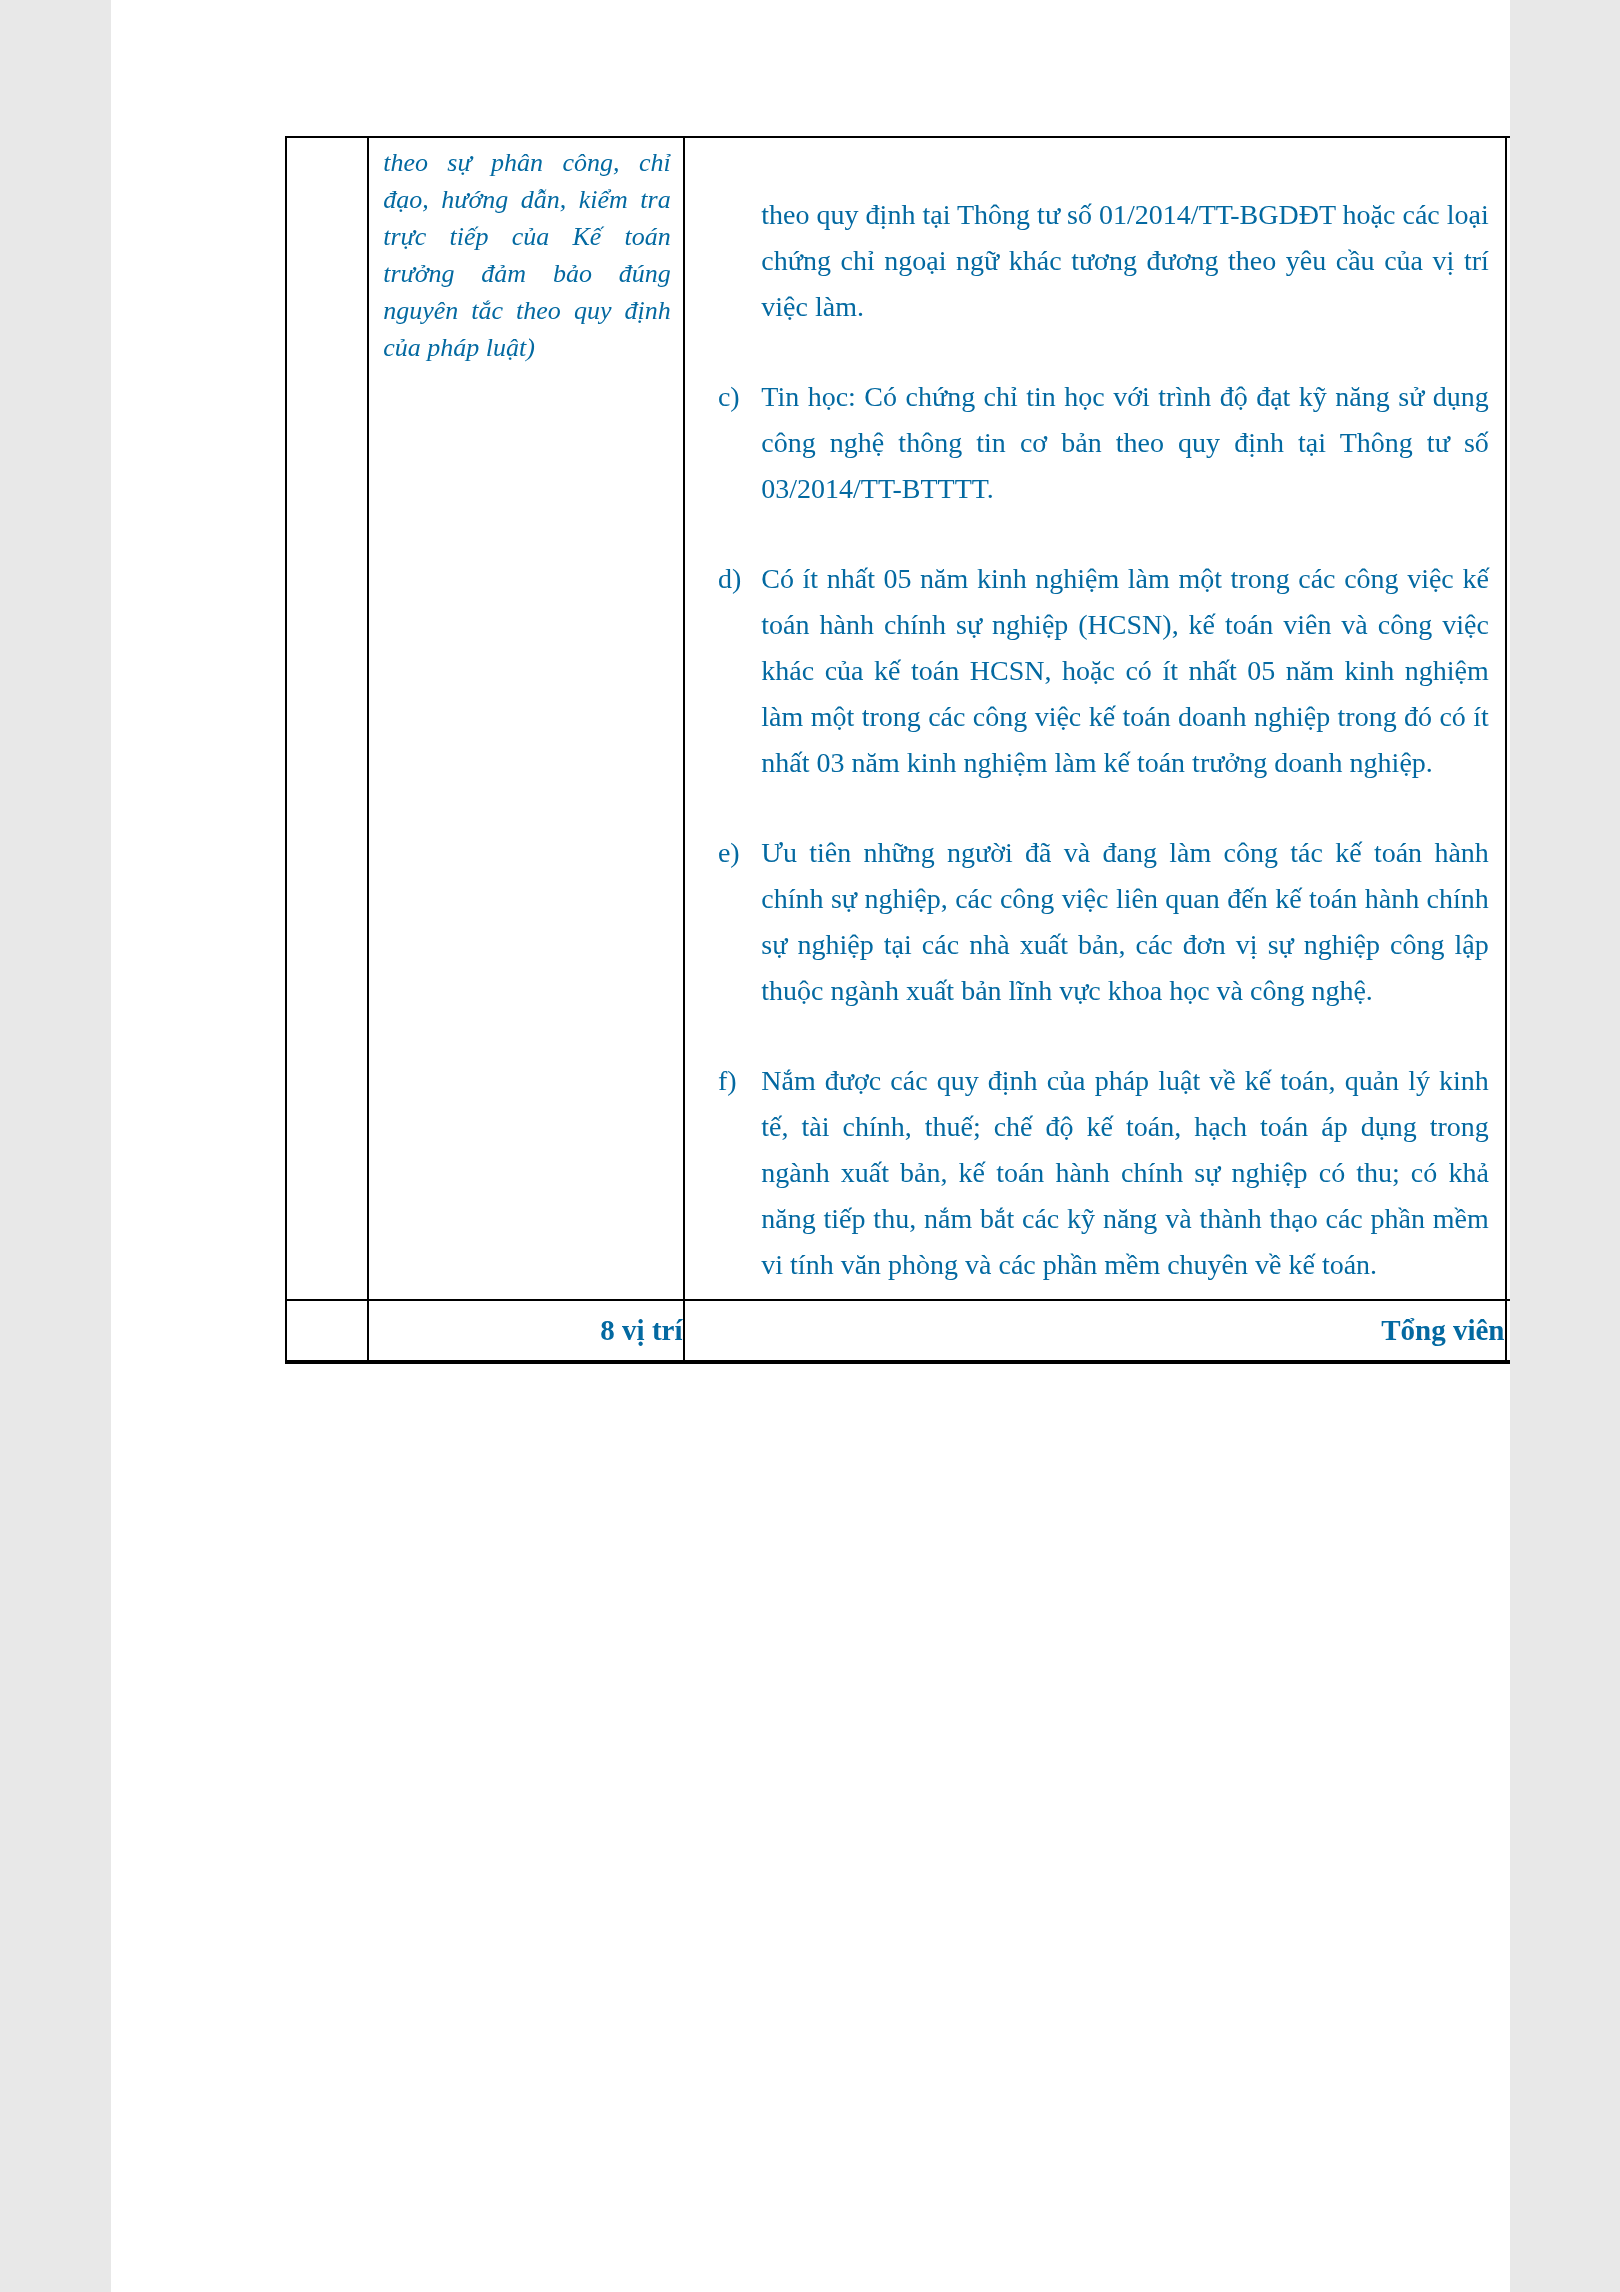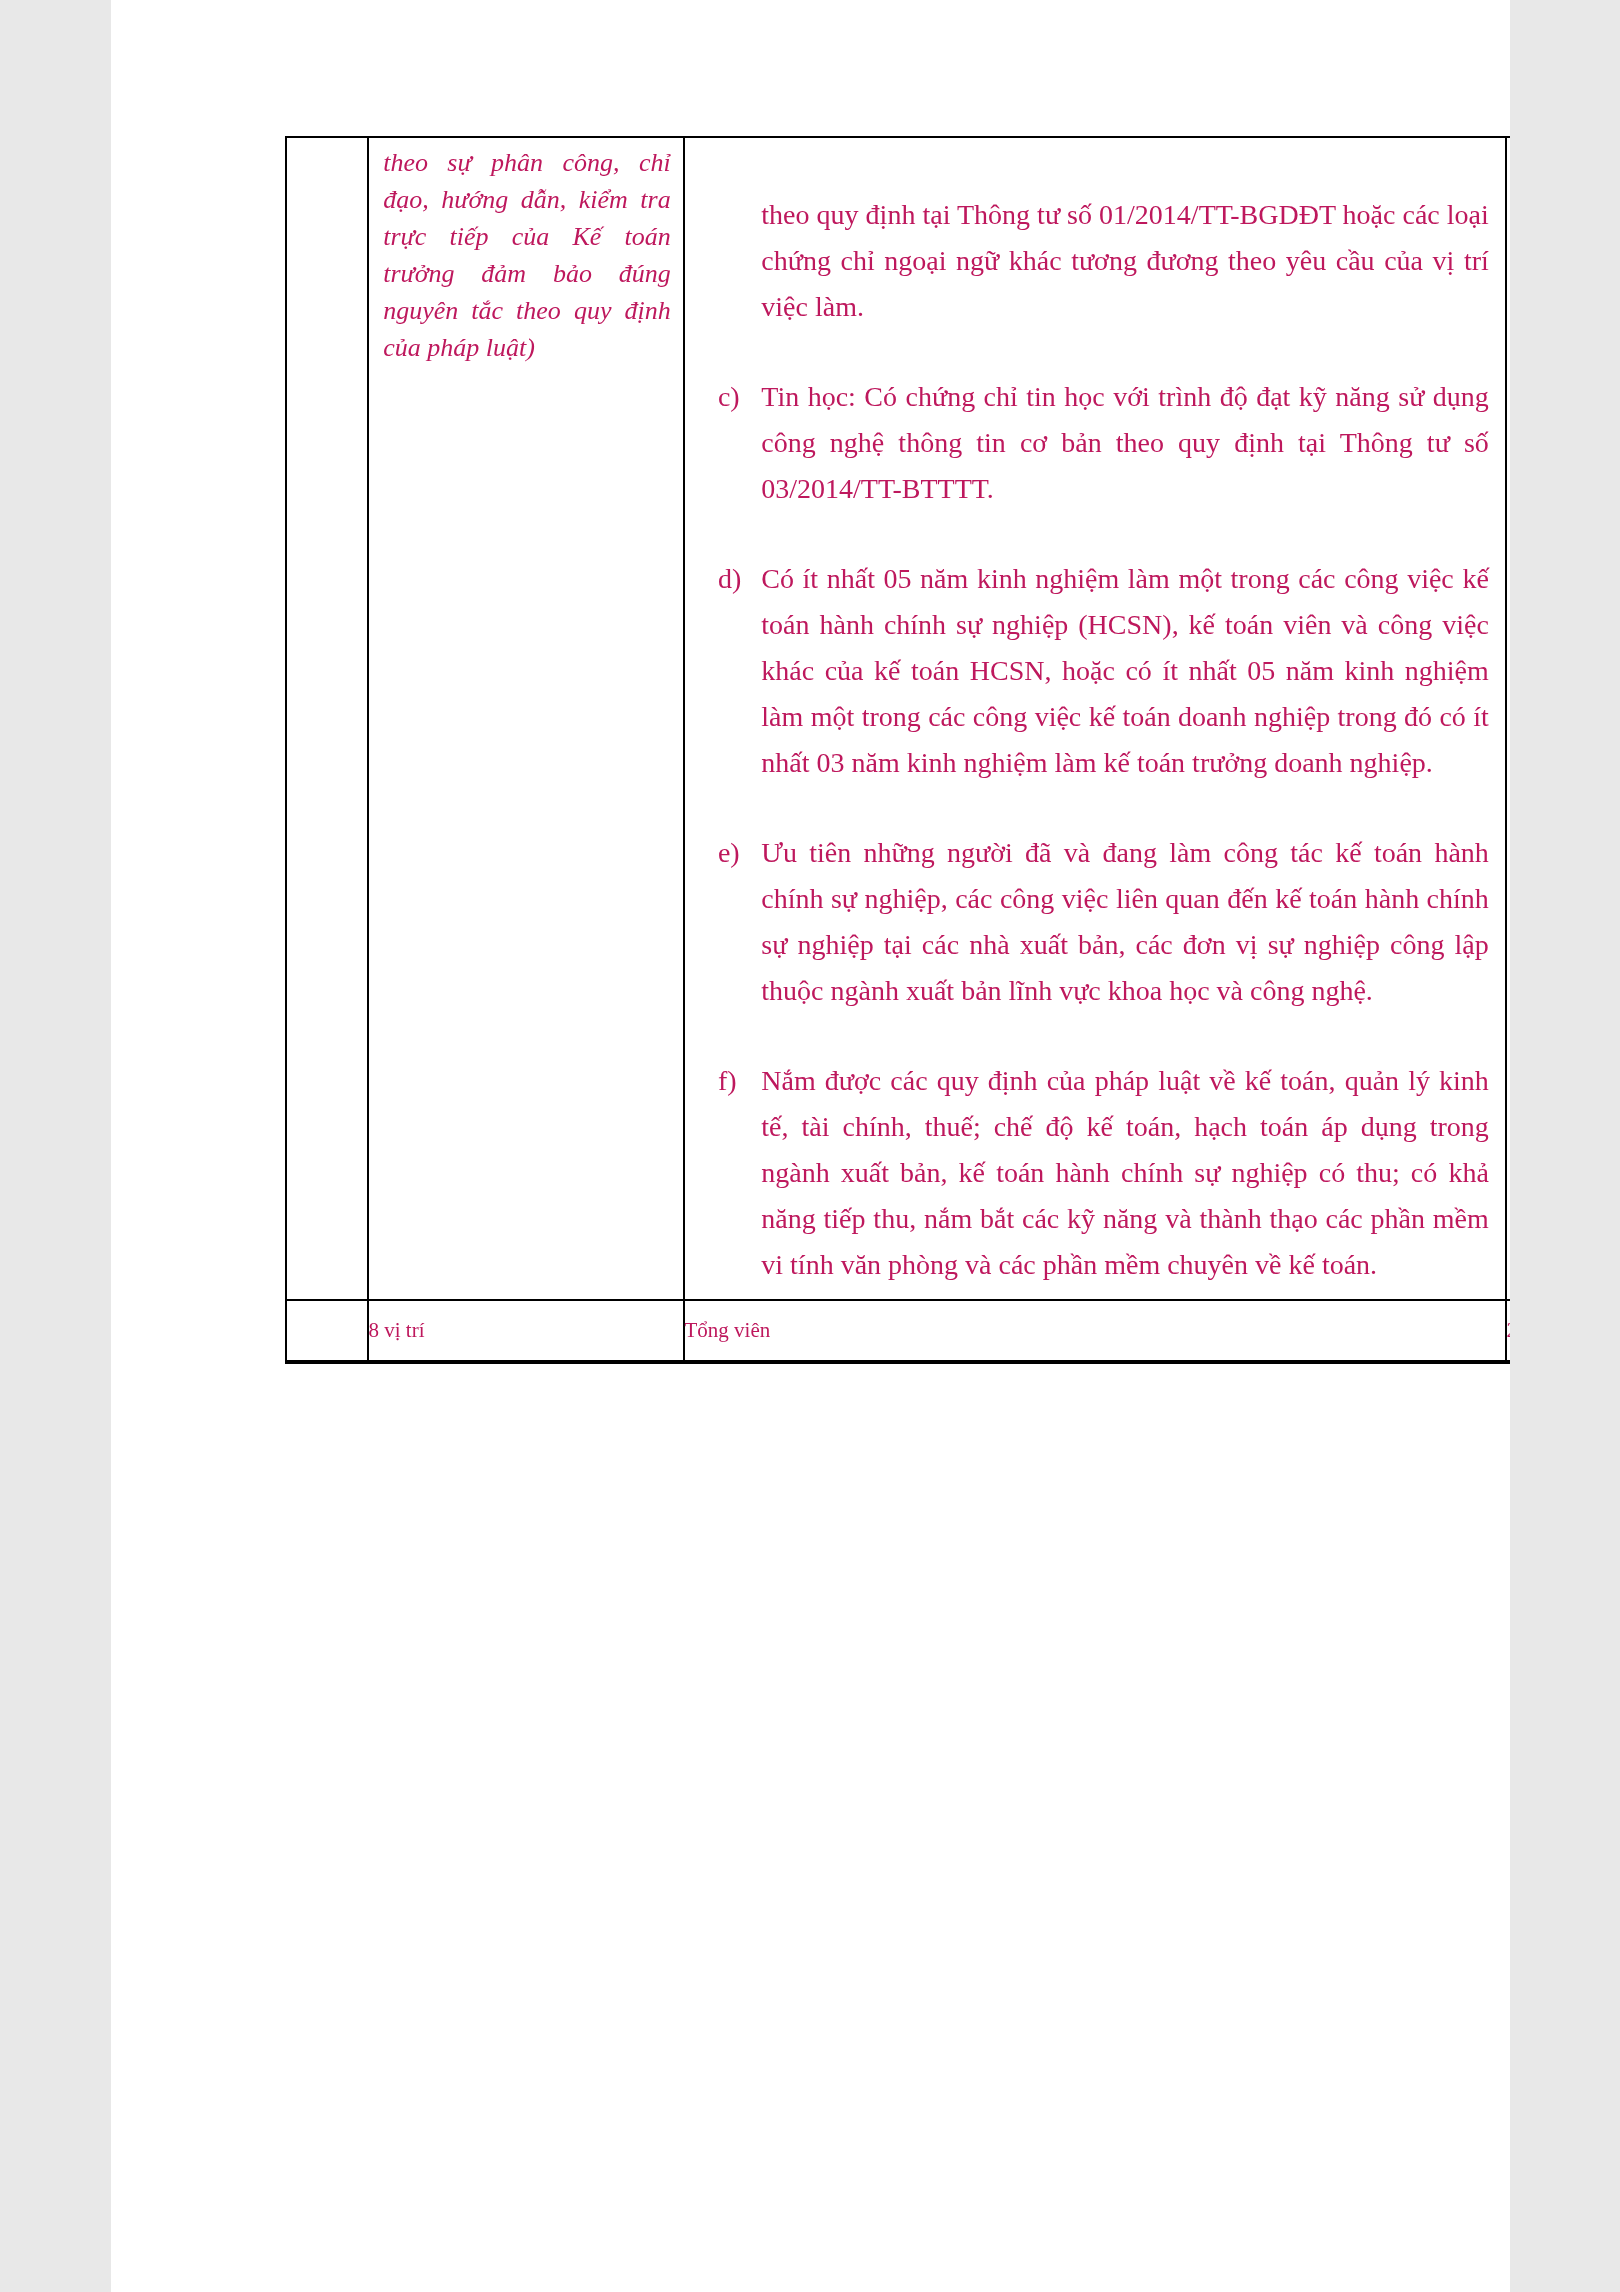--- a/index.html
+++ b/index.html
@@ -3,21 +3,21 @@
 <meta charset="utf-8">
 <style>
   html, body { margin: 0; padding: 0; background: #e8e8e8; }
   .page {
     position: relative;
     width: 1399px;
     height: 2293px;
     margin: 0 auto;
     background: #ffffff;
     font-family: "Liberation Serif", "DejaVu Serif", serif;
-    color: #be185d;
+    color: #0369a1;
     overflow: hidden;
   }
   table.doc-table {
     position: absolute;
     left: 174px;
     top: 136px;
     width: 1323px;
     border-collapse: collapse;
     table-layout: fixed;
     border: 2.9px solid #000000;
@@ -56,23 +56,23 @@
   }
   .item .item-label {
     position: absolute;
     left: 21.6px;
     top: 0;
   }
 
   tr.summary-row td {
     height: 59px;
     vertical-align: middle;
-    text-align: left;
-    font-weight: normal;
-    font-size: 21px;
+    text-align: right;
+    font-weight: bold;
+    font-size: 29px;
   }
 
   .page-number {
     position: absolute;
     left: 174px;
     top: 2196px;
     width: 1323px;
     text-align: right;
     font-size: 28px;
   }

